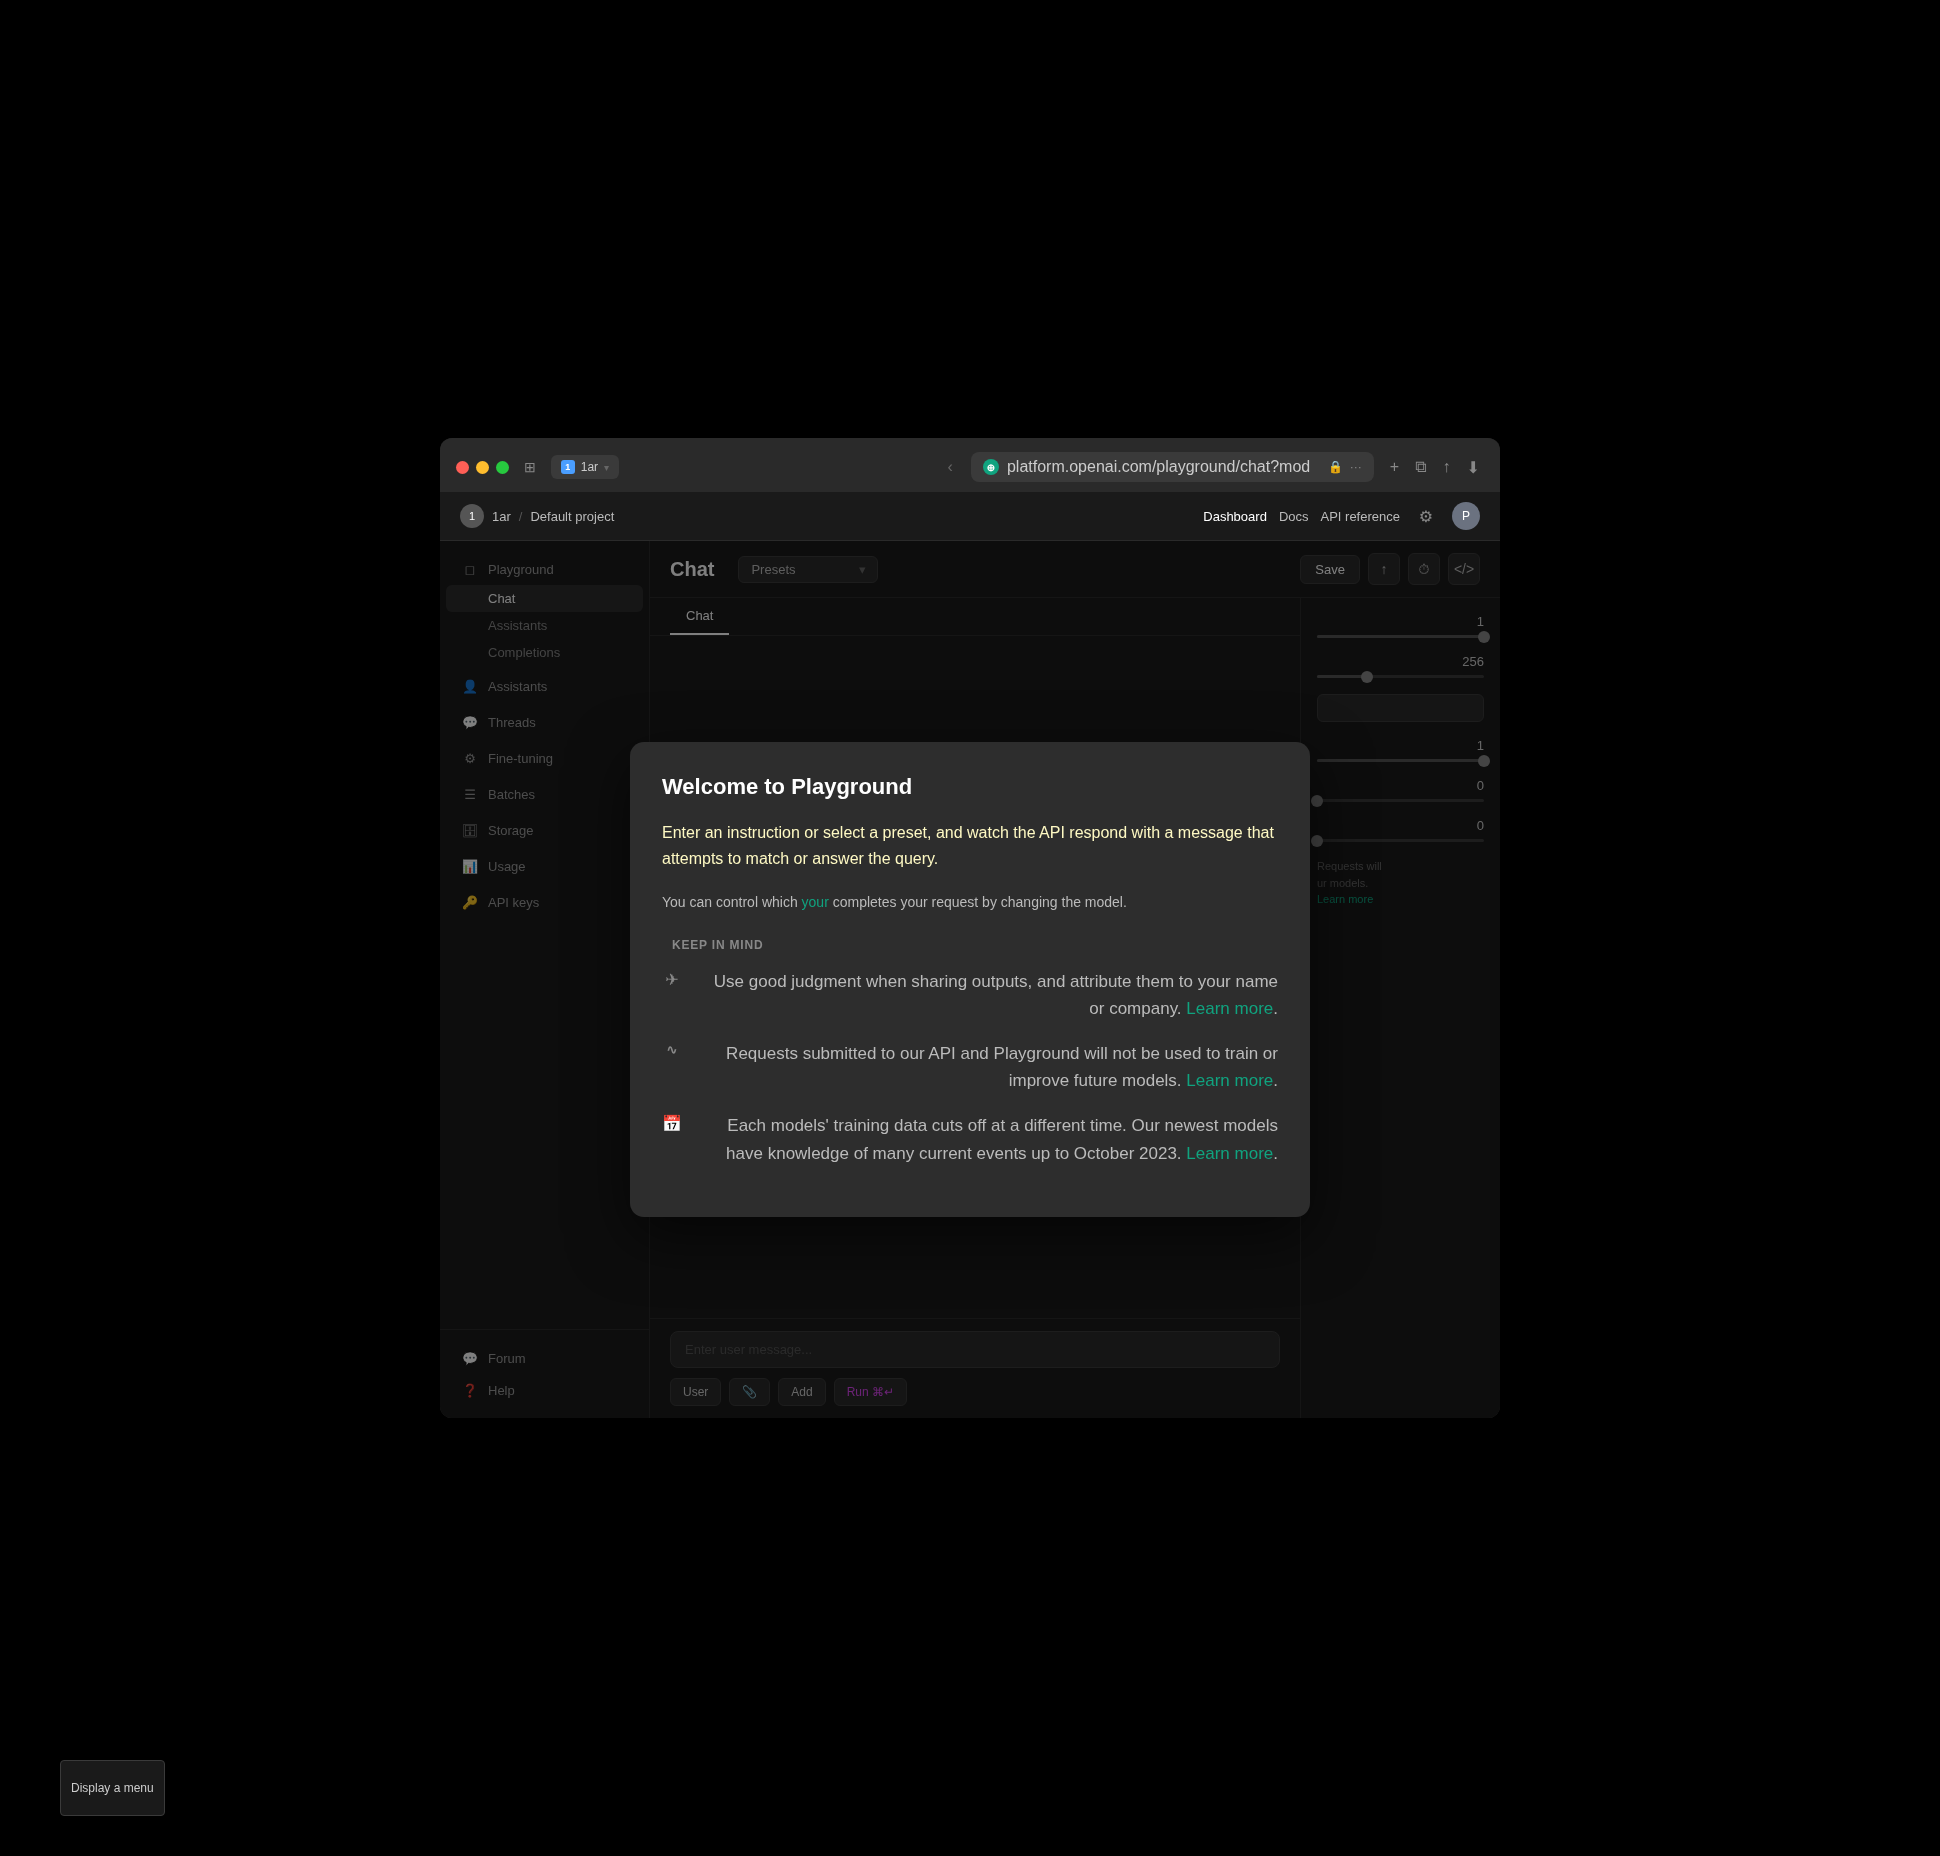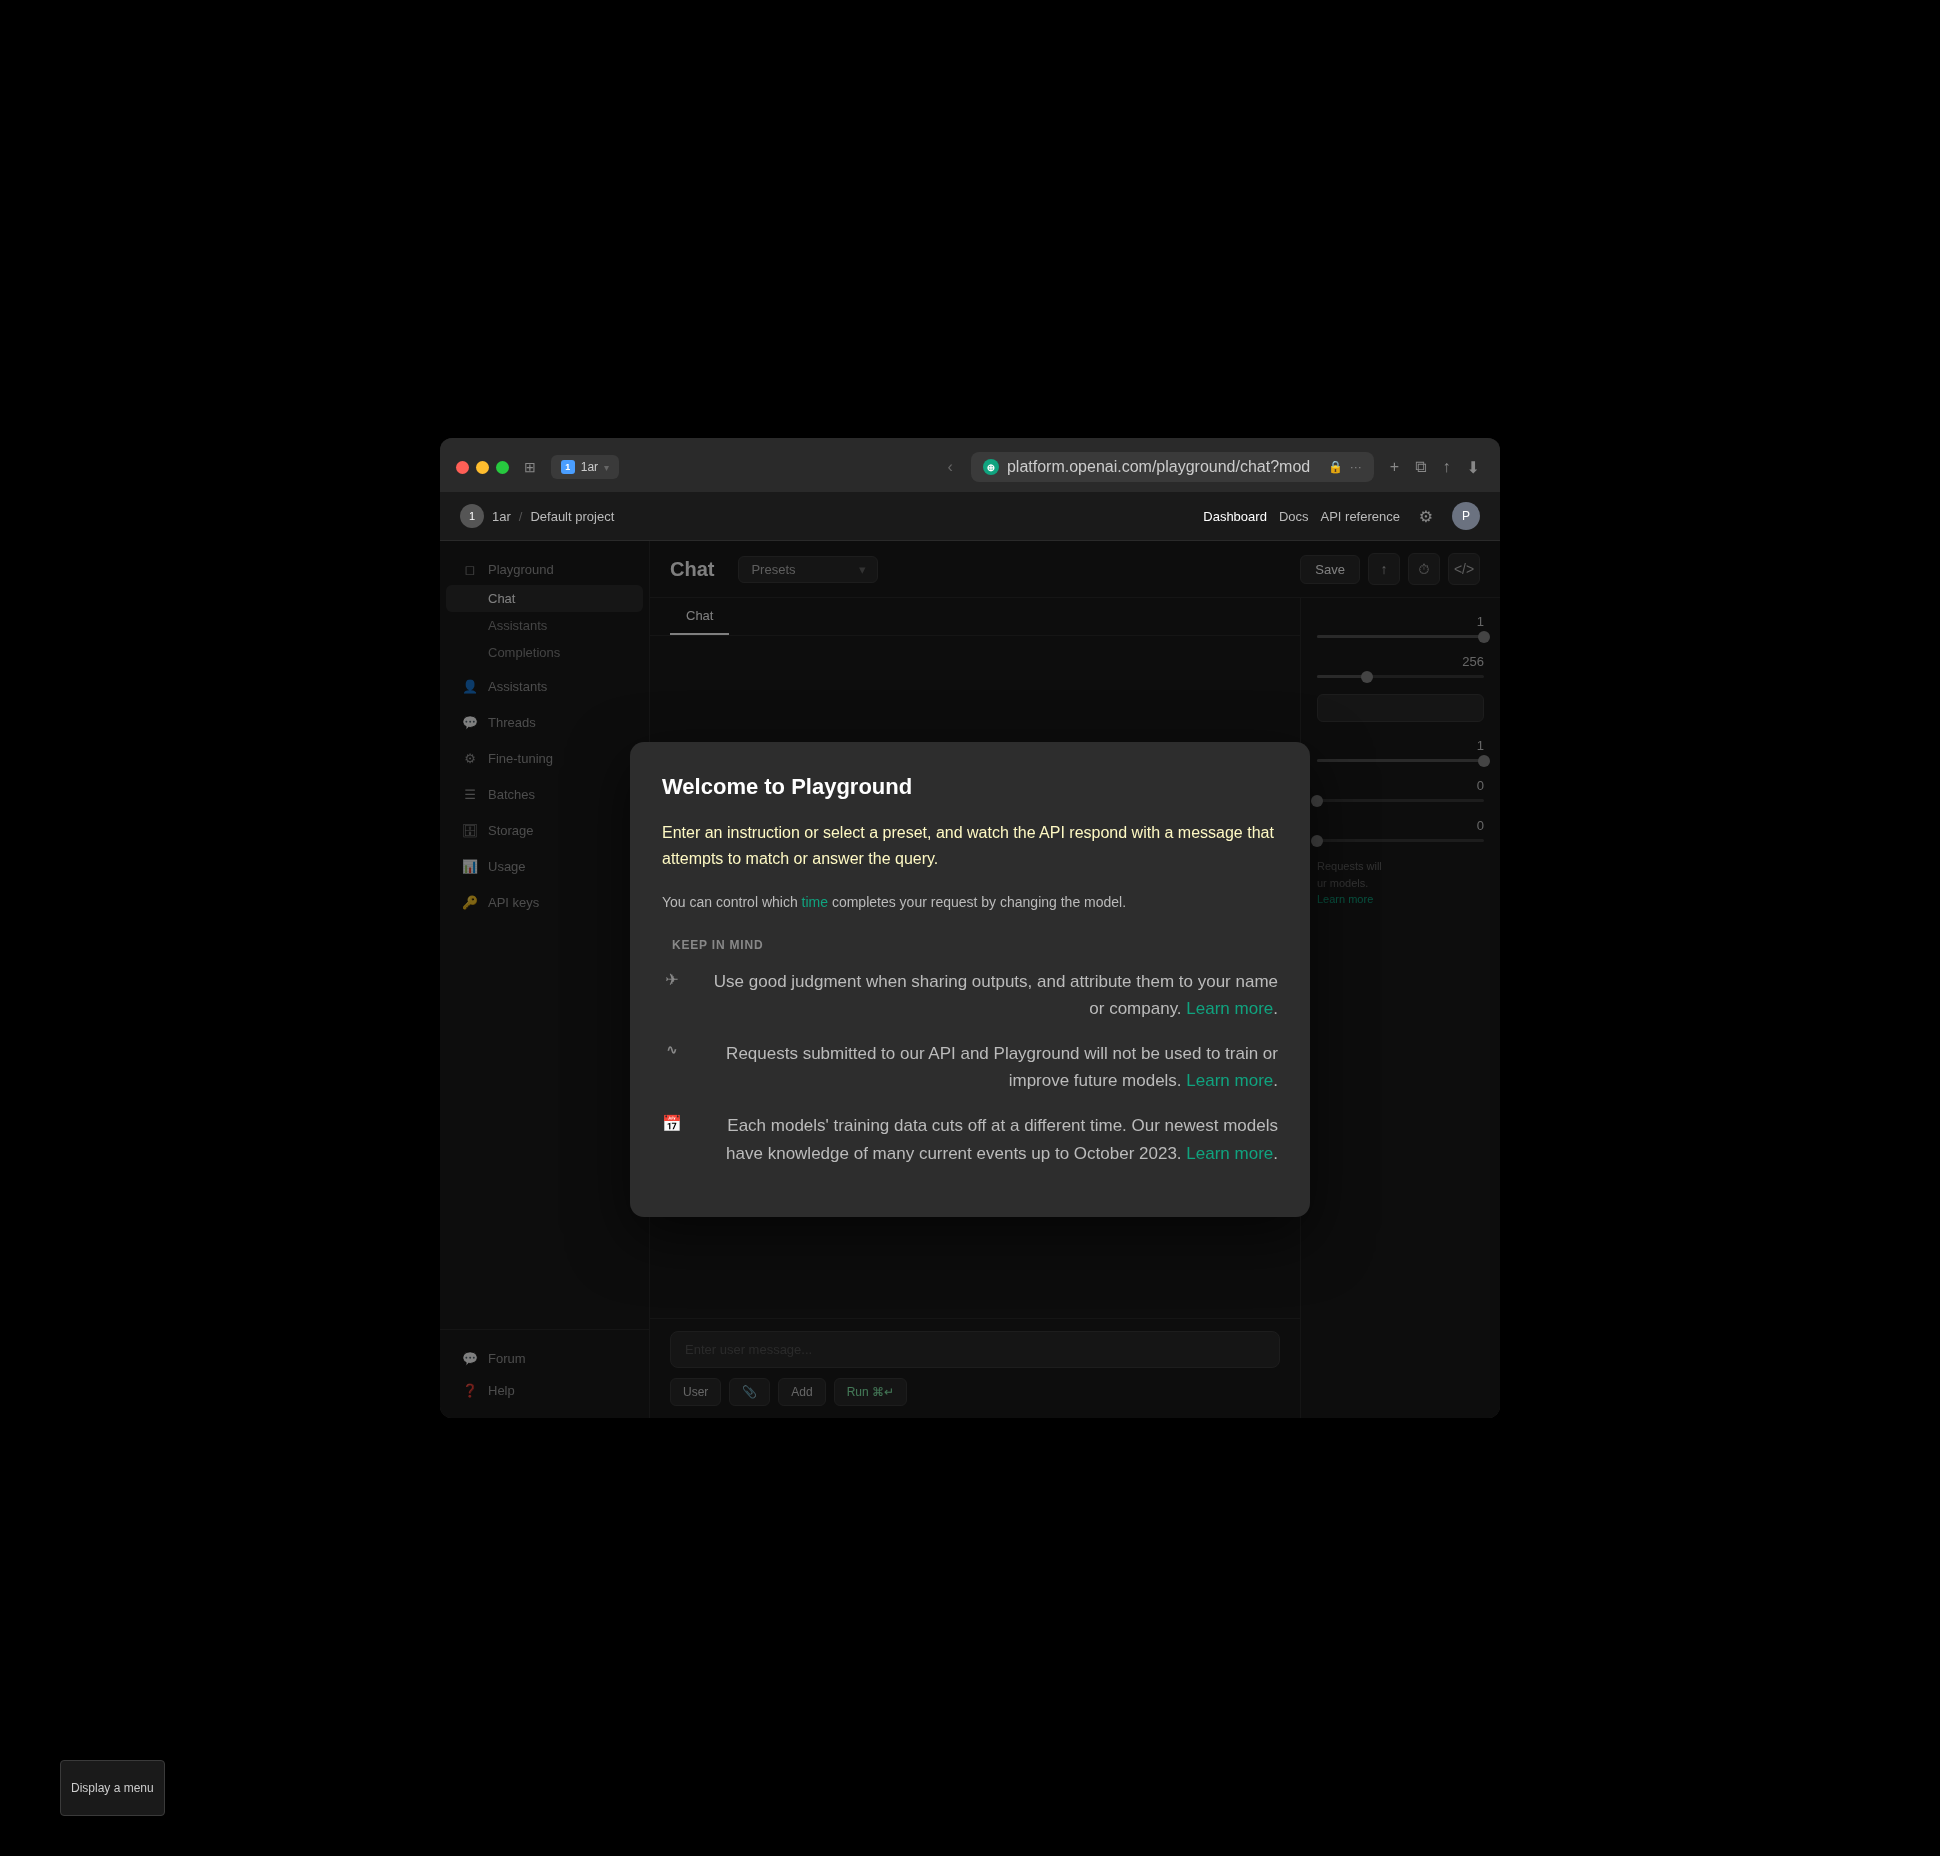--- a/index.html
+++ b/index.html
@@ -542,21 +542,21 @@
       display: flex;
       align-items: center;
       gap: 6px;
     }
 
     .run-btn {
       background: #2a2a2a;
       border: 1px solid #3a3a3a;
       border-radius: 6px;
       padding: 6px 12px;
-      color: #86efac;
+      color: #d946ef;
       font-size: 12px;
       cursor: pointer;
       display: flex;
       align-items: center;
       gap: 6px;
     }
 
     
     .modal-overlay {
       position: absolute;
@@ -902,21 +902,21 @@
             </div>
           </div>
         </div>
       </div>
 
       <div class="modal-overlay">
         <div class="modal">
           <h2 class="modal-title">Welcome to Playground</h2>
           <p class="modal-description">Enter an instruction or select a preset, and watch the API respond with a message that attempts to match or answer the query.</p>
           <p class="modal-description-2">
-            <span>You can control which </span><a class="modal-link">time</a><span> completes your request by changing the model.</span>
+            <span>You can control which </span><a class="modal-link">your</a><span> completes your request by changing the model.</span>
           </p>
           <div class="keep-in-mind">KEEP IN MIND</div>
 
           <div class="modal-bullet">
             <span class="bullet-icon">✈</span>
             <div class="bullet-text">
               <span>Use good judgment when sharing outputs, and attribute them to your name or company. </span><a class="modal-link">Learn more</a><span>.</span>
             </div>
           </div>
 

